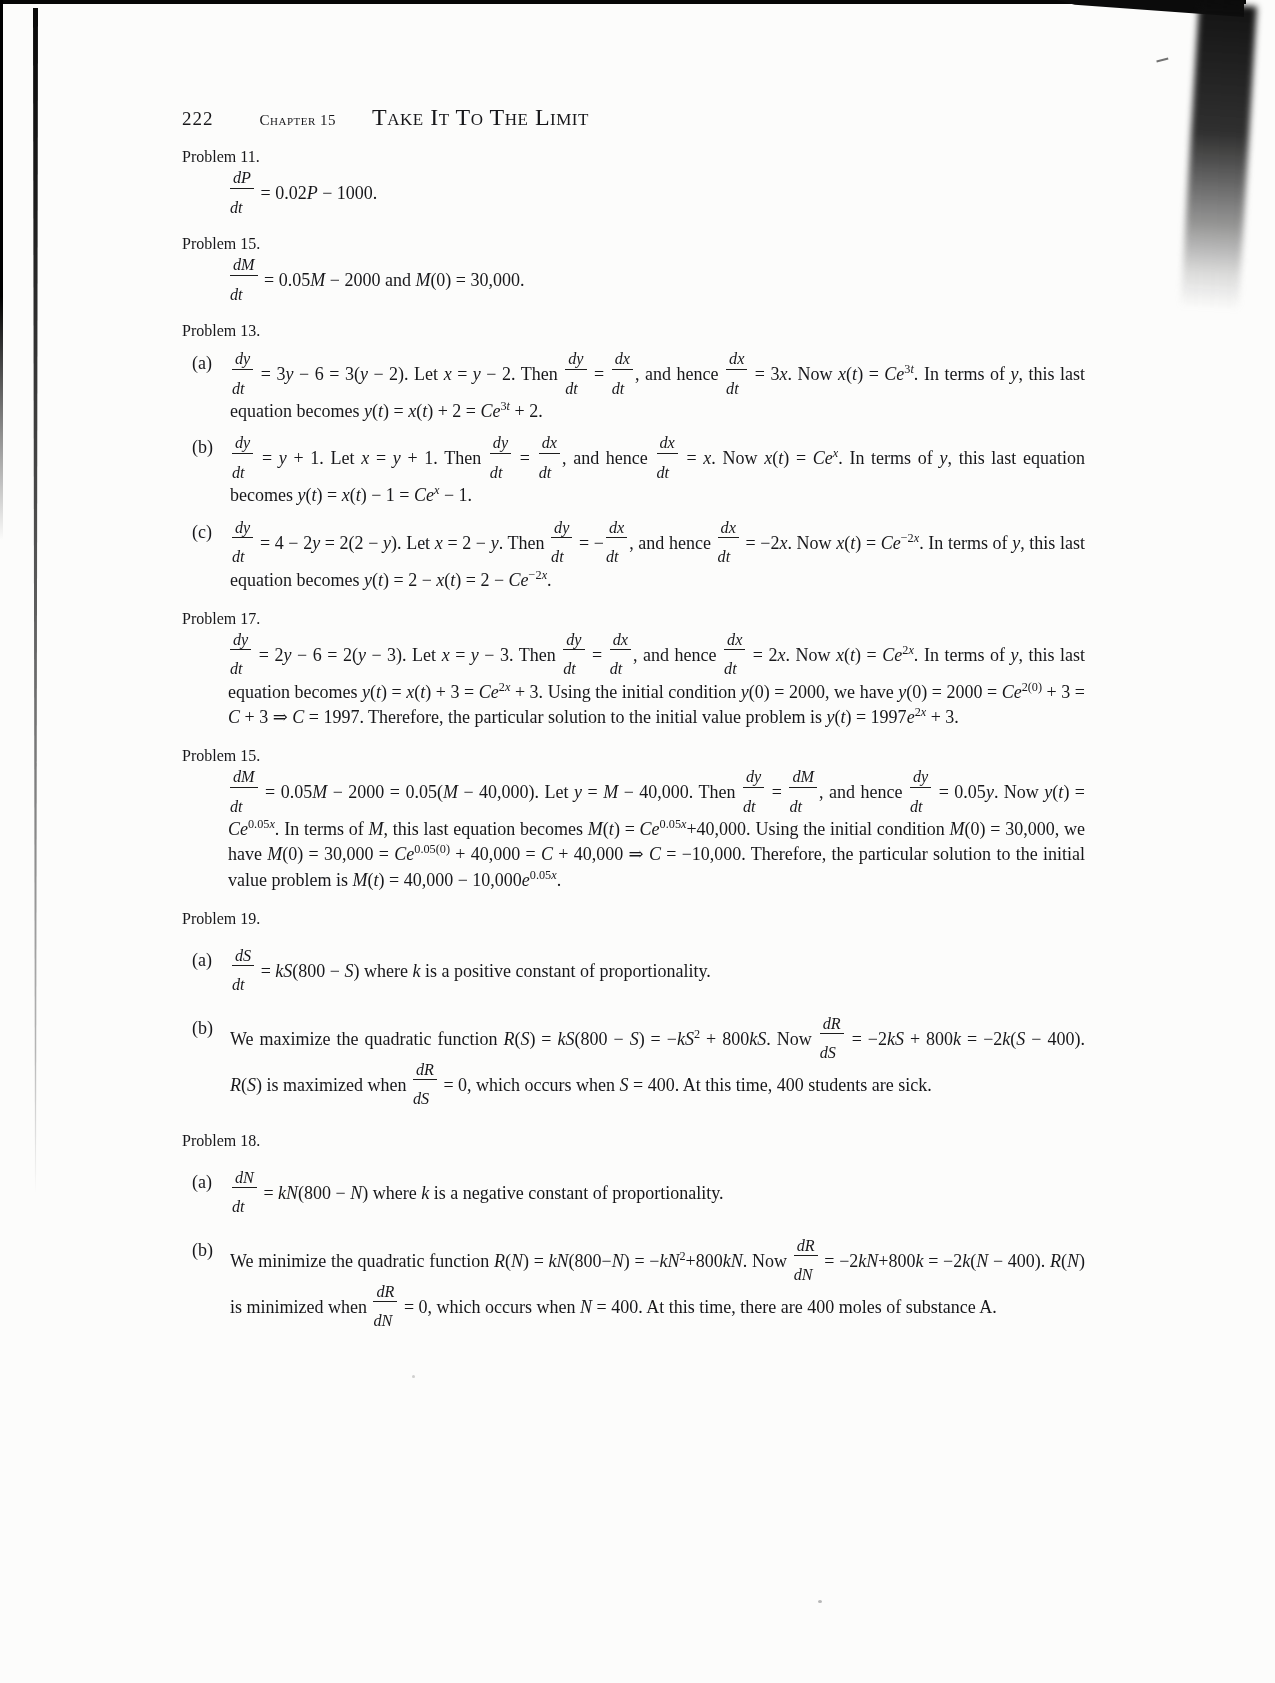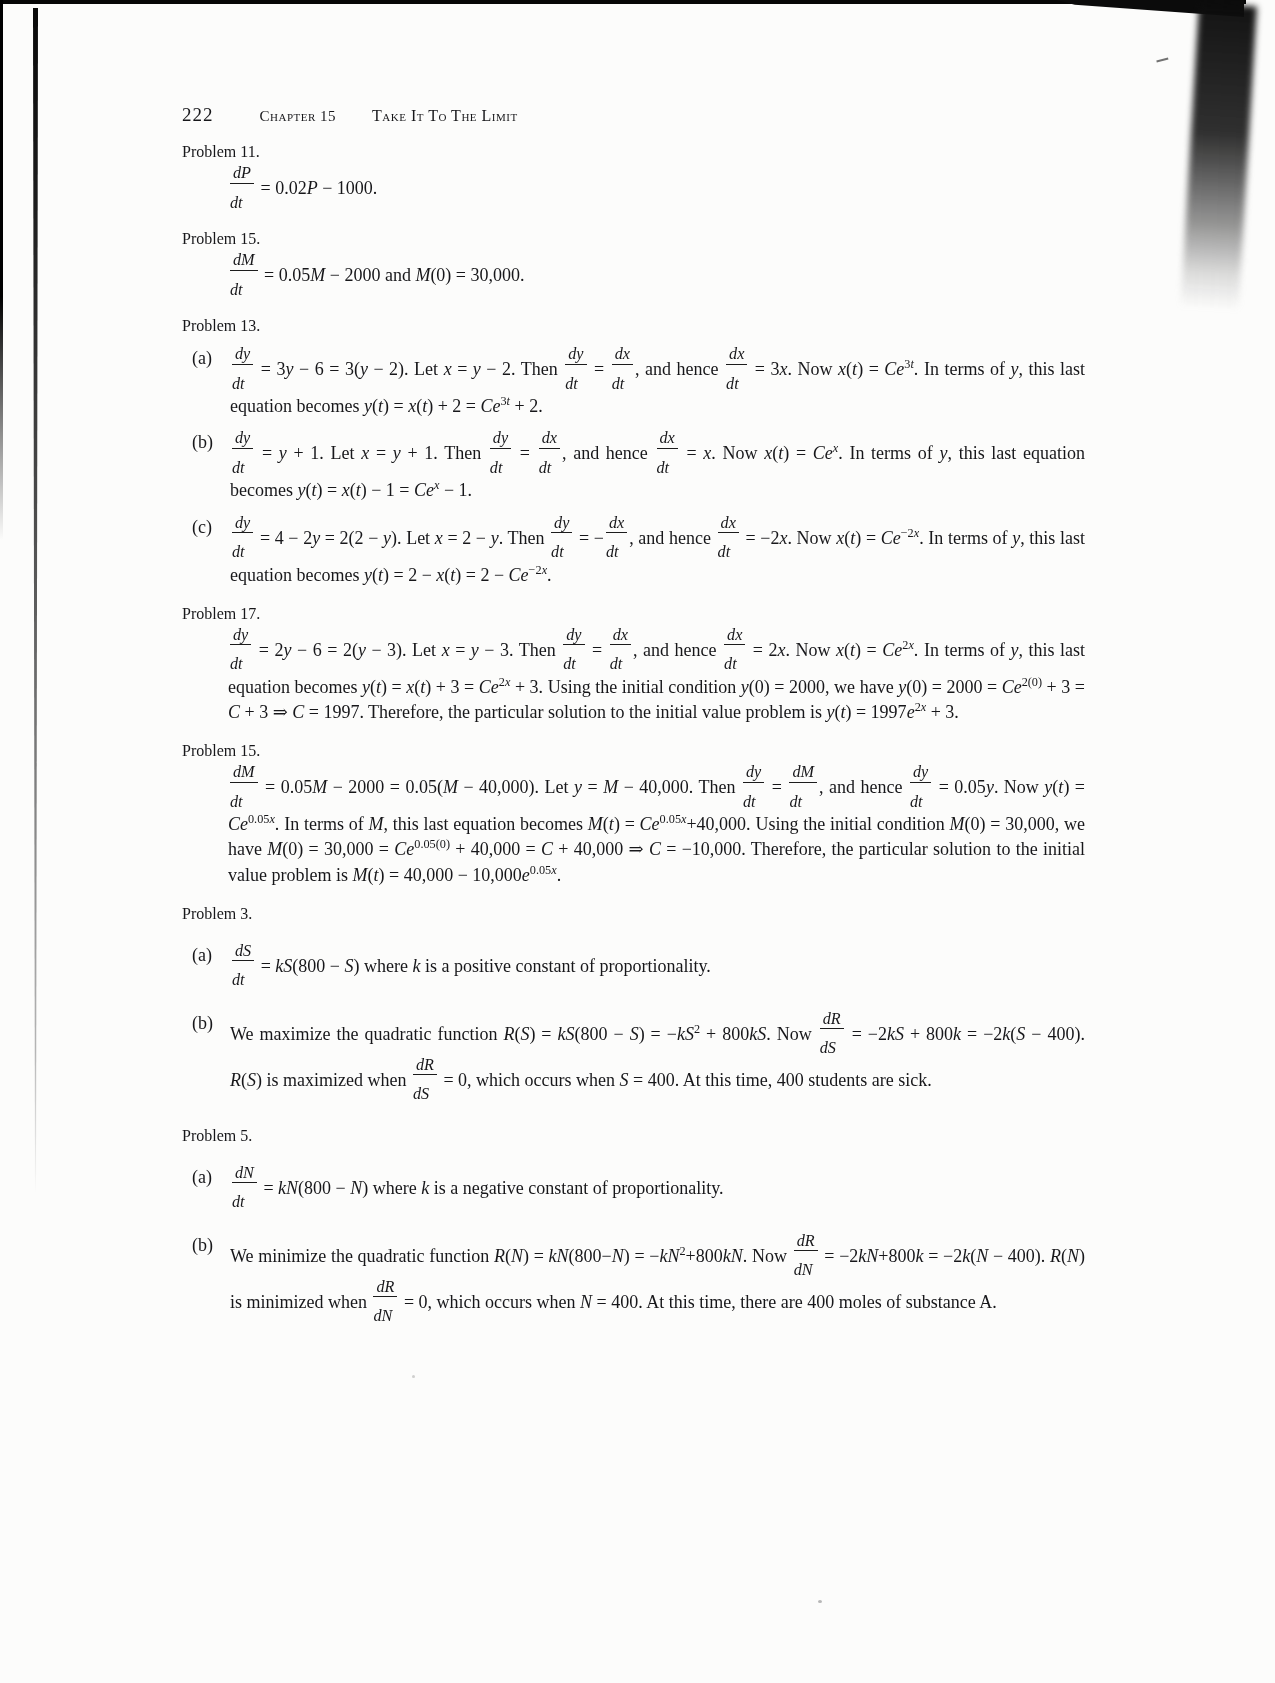--- a/index.html
+++ b/index.html
@@ -23,21 +23,21 @@
     filter:blur(3px);transform:rotate(3.5deg);transform-origin:top left}
   .curl-mark{position:absolute;top:56px;left:1156px;width:12px;height:5px;
     border-bottom:2px solid #444;transform:rotate(-14deg);opacity:.75}
   .speck1{position:absolute;top:1600px;left:818px;width:4px;height:3px;background:#9a9a9a;border-radius:50%;opacity:.7}
   .speck2{position:absolute;top:1375px;left:412px;width:3px;height:3px;background:#b0b0b0;border-radius:50%;opacity:.6}
   
   .content{position:relative;padding:104px 190px 0 182px}
   .running-head{display:flex;align-items:baseline;margin-bottom:10px}
   .page-num{font-size:19px;letter-spacing:1px}
   .chapter{margin-left:46px;font-variant:small-caps;font-size:15px;letter-spacing:.5px}
-  .book-title{margin-left:36px;font-variant:small-caps;font-size:16px;letter-spacing:.5px}
+  .book-title{margin-left:36px;font-variant:small-caps;font-size:24px;letter-spacing:.5px}
   .p-heading{font-size:16px;font-weight:400;margin:17px 0 2px}
   .p-item{margin:6px 0 8px}
   .p-item.plain{margin-left:46px}
   .p-item.lettered{display:flex;margin-left:10px;margin-top:13px;margin-bottom:13px}
   .problem:nth-of-type(6) .p-item.lettered,
   .problem:nth-of-type(7) .p-item.lettered{margin-top:22px;margin-bottom:22px}
   .marker{flex:none;width:38px}
   .itext{flex:1;text-align:justify;line-height:1.4}
   .itext i, .marker i{font-style:italic}
   .frac{display:inline-block;vertical-align:middle;text-align:left;line-height:1.02;font-size:.9em;margin:0 2px;transform:translateY(-2px)}
@@ -98,32 +98,32 @@
             <div class="itext"><span class="frac"><span class="fnum"><i>dy</i></span><span class="fden"><i>dt</i></span></span> = 2<i>y</i> − 6 = 2(<i>y</i> − 3). Let <i>x</i> = <i>y</i> − 3. Then <span class="frac"><span class="fnum"><i>dy</i></span><span class="fden"><i>dt</i></span></span> = <span class="frac"><span class="fnum"><i>dx</i></span><span class="fden"><i>dt</i></span></span>, and hence <span class="frac"><span class="fnum"><i>dx</i></span><span class="fden"><i>dt</i></span></span> = 2<i>x</i>. Now <i>x</i>(<i>t</i>) = <i>Ce</i><sup>2<i>x</i></sup>. In terms of <i>y</i>, this last equation becomes <i>y</i>(<i>t</i>) = <i>x</i>(<i>t</i>) + 3 = <i>Ce</i><sup>2<i>x</i></sup> + 3. Using the initial condition <i>y</i>(0) = 2000, we have <i>y</i>(0) = 2000 = <i>Ce</i><sup>2(0)</sup> + 3 = <i>C</i> + 3 ⇒ <i>C</i> = 1997. Therefore, the particular solution to the initial value problem is <i>y</i>(<i>t</i>) = 1997<i>e</i><sup>2<i>x</i></sup> + 3.</div>
           </div>
         </section>
         <section class="problem">
           <h2 class="p-heading">Problem 15.</h2>
           <div class="p-item plain">
             <div class="itext"><span class="frac"><span class="fnum"><i>dM</i></span><span class="fden"><i>dt</i></span></span> = 0.05<i>M</i> − 2000 = 0.05(<i>M</i> − 40,000). Let <i>y</i> = <i>M</i> − 40,000. Then <span class="frac"><span class="fnum"><i>dy</i></span><span class="fden"><i>dt</i></span></span> = <span class="frac"><span class="fnum"><i>dM</i></span><span class="fden"><i>dt</i></span></span>, and hence <span class="frac"><span class="fnum"><i>dy</i></span><span class="fden"><i>dt</i></span></span> = 0.05<i>y</i>. Now <i>y</i>(<i>t</i>) = <i>Ce</i><sup>0.05<i>x</i></sup>. In terms of <i>M</i>, this last equation becomes <i>M</i>(<i>t</i>) = <i>Ce</i><sup>0.05<i>x</i></sup>+40,000. Using the initial condition <i>M</i>(0) = 30,000, we have <i>M</i>(0) = 30,000 = <i>Ce</i><sup>0.05(0)</sup> + 40,000 = <i>C</i> + 40,000 ⇒ <i>C</i> = −10,000. Therefore, the particular solution to the initial value problem is <i>M</i>(<i>t</i>) = 40,000 − 10,000<i>e</i><sup>0.05<i>x</i></sup>.</div>
           </div>
         </section>
         <section class="problem">
-          <h2 class="p-heading">Problem 3.</h2>
+          <h2 class="p-heading">Problem 19.</h2>
           <div class="p-item lettered">
             <span class="marker">(a)</span>
             <div class="itext"><span class="frac"><span class="fnum"><i>dS</i></span><span class="fden"><i>dt</i></span></span> = <i>kS</i>(800 − <i>S</i>) where <i>k</i> is a positive constant of proportionality.</div>
           </div>
           <div class="p-item lettered">
             <span class="marker">(b)</span>
             <div class="itext">We maximize the quadratic function <i>R</i>(<i>S</i>) = <i>kS</i>(800 − <i>S</i>) = −<i>kS</i><sup>2</sup> + 800<i>kS</i>. Now <span class="frac"><span class="fnum"><i>dR</i></span><span class="fden"><i>dS</i></span></span> = −2<i>kS</i> + 800<i>k</i> = −2<i>k</i>(<i>S</i> − 400). <i>R</i>(<i>S</i>) is maximized when <span class="frac"><span class="fnum"><i>dR</i></span><span class="fden"><i>dS</i></span></span> = 0, which occurs when <i>S</i> = 400. At this time, 400 students are sick.</div>
           </div>
         </section>
         <section class="problem">
-          <h2 class="p-heading">Problem 5.</h2>
+          <h2 class="p-heading">Problem 18.</h2>
           <div class="p-item lettered">
             <span class="marker">(a)</span>
             <div class="itext"><span class="frac"><span class="fnum"><i>dN</i></span><span class="fden"><i>dt</i></span></span> = <i>kN</i>(800 − <i>N</i>) where <i>k</i> is a negative constant of proportionality.</div>
           </div>
           <div class="p-item lettered">
             <span class="marker">(b)</span>
             <div class="itext">We minimize the quadratic function <i>R</i>(<i>N</i>) = <i>kN</i>(800−<i>N</i>) = −<i>kN</i><sup>2</sup>+800<i>kN</i>. Now <span class="frac"><span class="fnum"><i>dR</i></span><span class="fden"><i>dN</i></span></span> = −2<i>kN</i>+800<i>k</i> = −2<i>k</i>(<i>N</i> − 400). <i>R</i>(<i>N</i>) is minimized when <span class="frac"><span class="fnum"><i>dR</i></span><span class="fden"><i>dN</i></span></span> = 0, which occurs when <i>N</i> = 400. At this time, there are 400 moles of substance A.</div>
           </div>
         </section>
       </main>

